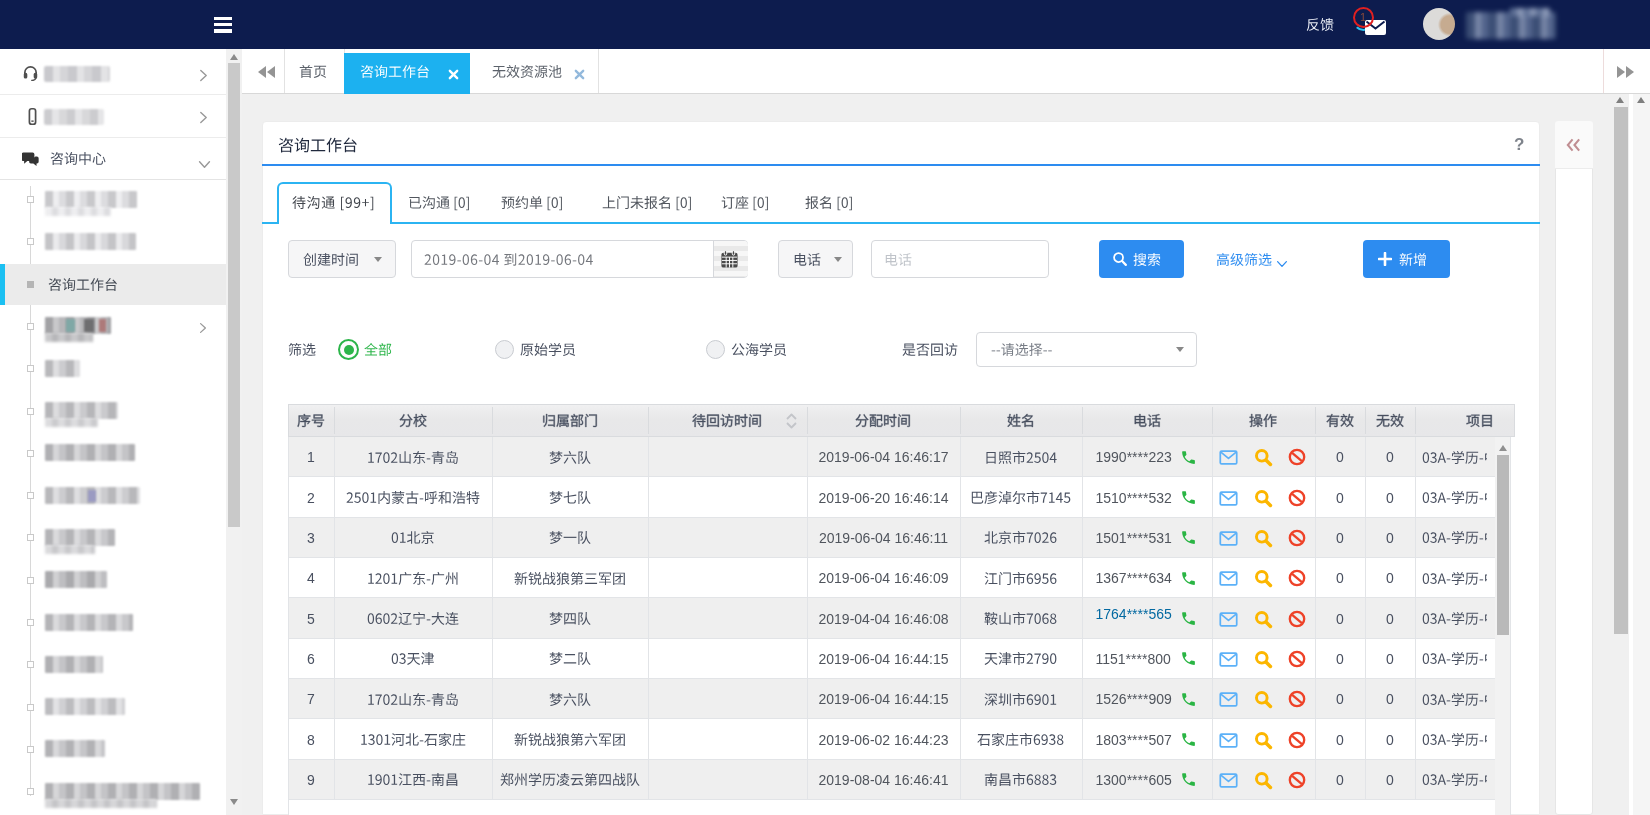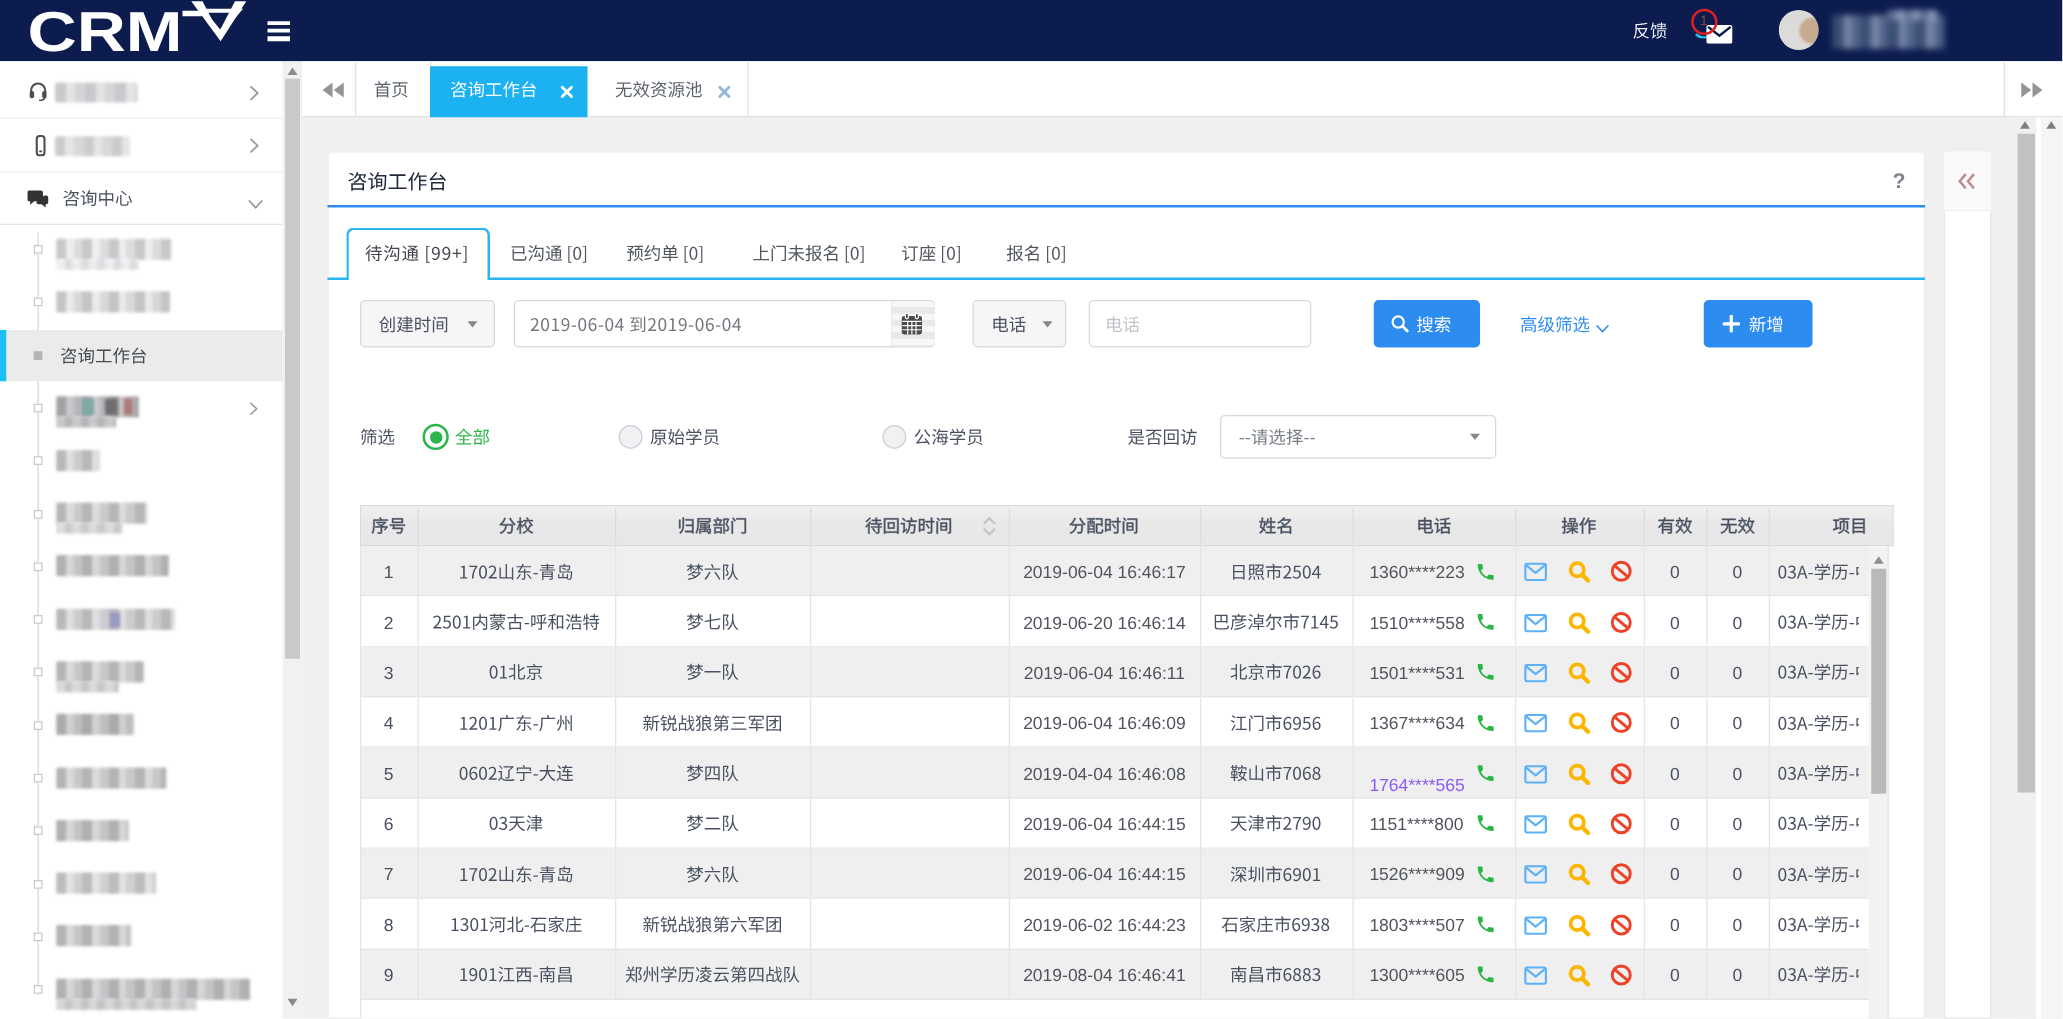--- a/index.html
+++ b/index.html
@@ -142,26 +142,20 @@
       <path id="g9875" d="M464 462V281C464 174 421 55 50 -19C66 -35 87 -64 96 -80C485 4 541 143 541 280V462ZM545 110C661 56 812 -27 885 -83L932 -23C854 32 703 111 589 161ZM171 595V128H248V525H760V130H839V595H478C497 630 517 673 535 715H935V785H74V715H449C437 676 419 631 403 595Z"></path>
       <path id="g9879" d="M618 500V289C618 184 591 56 319 -19C335 -34 357 -61 366 -77C649 12 693 158 693 289V500ZM689 91C766 41 864 -31 911 -79L961 -26C913 21 813 90 736 138ZM29 184 48 106C140 137 262 179 379 219L369 284L247 247V650H363V722H46V650H172V225ZM417 624V153H490V556H816V155H891V624H655C670 655 686 692 702 728H957V796H381V728H613C603 694 591 656 578 624Z"></path>
       <path id="g9884" d="M670 495V295C670 192 647 57 410 -21C427 -35 447 -60 456 -75C710 18 741 168 741 294V495ZM725 88C788 38 869 -34 908 -79L960 -26C920 17 837 86 775 134ZM88 608C149 567 227 512 282 470H38V403H203V10C203 -3 199 -6 184 -7C170 -7 124 -7 72 -6C83 -27 93 -57 96 -78C165 -78 210 -77 238 -65C267 -53 275 -32 275 8V403H382C364 349 344 294 326 256L383 241C410 295 441 383 467 460L420 473L409 470H341L361 496C338 514 306 538 270 562C329 615 394 692 437 764L391 796L378 792H59V725H328C297 680 256 631 218 598L129 656ZM500 628V152H570V559H846V154H919V628H724L759 728H959V796H464V728H677C670 695 661 659 652 628Z"></path>
       <path id="g9988" d="M417 401V89H487V340H810V89H882V401ZM671 40C752 9 850 -43 898 -82L935 -28C885 10 786 59 705 89ZM613 289V193C613 111 572 30 351 -24C364 -36 384 -67 391 -83C628 -22 684 84 684 190V289ZM151 839C129 690 90 545 29 450C45 441 74 417 85 406C120 463 150 537 173 619H302C286 569 266 518 247 483L304 463C334 515 365 599 389 672L341 688L329 685H191C202 731 211 778 219 826ZM151 -73C164 -54 189 -33 362 100C355 115 345 141 340 160L234 82V480H166V78C166 28 129 -8 109 -23C122 -34 143 -59 151 -73ZM422 773V581H619V516H371V457H961V516H688V581H893V773H688V839H619V773ZM485 720H619V634H485ZM688 720H827V634H688Z"></path>
       <path id="g9996" d="M243 312H755V210H243ZM243 373V472H755V373ZM243 150H755V44H243ZM228 815C259 782 294 736 313 702H54V632H456C450 602 442 568 433 539H168V-80H243V-23H755V-80H833V539H512L546 632H949V702H696C725 737 757 779 785 820L702 842C681 800 643 742 611 702H345L389 725C370 758 331 808 294 844Z"></path>
       <path id="g9AD8" d="M286 559H719V468H286ZM211 614V413H797V614ZM441 826 470 736H59V670H937V736H553C542 768 527 810 513 843ZM96 357V-79H168V294H830V-1C830 -12 825 -16 813 -16C801 -16 754 -17 711 -15C720 -31 731 -54 735 -72C799 -72 842 -72 869 -63C896 -53 905 -37 905 0V357ZM281 235V-21H352V29H706V235ZM352 179H638V85H352Z"></path>
     </defs>
   </svg>
 <div style="position:relative;width:1650px;height:815px;">
     <div style="position:absolute;left:0px;top:0px;width:1650px;height:49px;background:#0d1c4e;"></div>
-    <div style="position:absolute;left:0;top:0;"><svg width="210" height="49" viewBox="0 0 210 49">
-        <text x="22" y="41" font-family="Liberation Sans" font-weight="bold" font-size="45" fill="#fff" textLength="124" lengthAdjust="spacingAndGlyphs">CRM</text>
-        <path d="M146 8.5 L161.5 8.5 L161.5 13 L146 13 Z" fill="#fff"></path>
-        <path d="M153 1 L162 1 L175 26 L188 1 L197 1 L176.5 33 Z" fill="#fff"></path>
-        <path d="M162 8.5 L191 8.5 L176 26 Z" fill="none" stroke="#fff" stroke-width="3.2"></path>
-      </svg></div>
     <div style="position:absolute;left:214px;top:16.5px;width:18px;height:3.6px;background:#fff;"></div>
     <div style="position:absolute;left:214px;top:22.8px;width:18px;height:3.6px;background:#fff;"></div>
     <div style="position:absolute;left:214px;top:29.1px;width:18px;height:3.6px;background:#fff;"></div>
     <div style="position:absolute;left:1306px;top:14px;">
       <svg class="ct" width="29" height="21">
         <g fill="#eef1f8" transform="translate(0,15.8) scale(0.01400,-0.01400)">
           <use xlink:href="#g53CD" href="#g53CD" x="0"></use>
           <use xlink:href="#g9988" href="#g9988" x="1000"></use>
         </g>
       </svg>
@@ -735,21 +729,21 @@
           <use xlink:href="#g7167" href="#g7167" x="1000"></use>
           <use xlink:href="#g5E02" href="#g5E02" x="2000"></use>
           <use xlink:href="#g0032" href="#g0032" x="3000"></use>
           <use xlink:href="#g0035" href="#g0035" x="3555"></use>
           <use xlink:href="#g0030" href="#g0030" x="4110"></use>
           <use xlink:href="#g0034" href="#g0034" x="4665"></use>
         </g>
       </svg>
     </div>
     <div style="position:absolute;left:1212px;top:437px;width:1px;height:39.35px;background:#e2e4e7;"></div>
-    <div style="position:absolute;left:1095.5px;top:447.175px;font-size:14px;color:#50555d;line-height:20px">1360****223</div>
+    <div style="position:absolute;left:1095.5px;top:447.175px;font-size:14px;color:#50555d;line-height:20px">1990****223</div>
     <div style="position:absolute;left:1179.5px;top:448.675px;"><svg width="17" height="17" viewBox="0 0 24 24">
         <path fill="#2ab544" d="M6.62 10.79c1.44 2.83 3.76 5.14 6.59 6.59l2.2-2.21c.27-.27.67-.36 1.02-.24 1.12.37 2.33.57 3.57.57.55 0 1 .45 1 1V20c0 .55-.45 1-1 1-9.39 0-17-7.61-17-17 0-.55.45-1 1-1h3.5c.55 0 1 .45 1 1 0 1.25.2 2.45.57 3.57.11.35.03.74-.25 1.02l-2.2 2.2z"></path>
       </svg></div>
     <div style="position:absolute;left:1315px;top:437px;width:1px;height:39.35px;background:#e2e4e7;"></div>
     <div style="position:absolute;left:1218.5px;top:448.175px;"><svg width="19" height="19" viewBox="0 0 22 22">
         <rect x="1.5" y="3.5" width="19" height="15" rx="1.5" fill="none" stroke="#5cb1f8" stroke-width="2"></rect>
         <path d="M2.5 5 L11 12 L19.5 5" fill="none" stroke="#5cb1f8" stroke-width="2" stroke-linecap="round" stroke-linejoin="round"></path>
       </svg></div>
     <div style="position:absolute;left:1253.5px;top:448.175px;"><svg width="19" height="19" viewBox="0 0 20 20">
         <circle cx="8.2" cy="8.2" r="5.6" fill="none" stroke="#fcb600" stroke-width="3.1"></circle>
@@ -822,21 +816,21 @@
           <use xlink:href="#g5C14" href="#g5C14" x="3000"></use>
           <use xlink:href="#g5E02" href="#g5E02" x="4000"></use>
           <use xlink:href="#g0037" href="#g0037" x="5000"></use>
           <use xlink:href="#g0031" href="#g0031" x="5555"></use>
           <use xlink:href="#g0034" href="#g0034" x="6110"></use>
           <use xlink:href="#g0035" href="#g0035" x="6665"></use>
         </g>
       </svg>
     </div>
     <div style="position:absolute;left:1212px;top:477.35px;width:1px;height:39.35px;background:#e2e4e7;"></div>
-    <div style="position:absolute;left:1095.5px;top:487.525px;font-size:14px;color:#50555d;line-height:20px">1510****558</div>
+    <div style="position:absolute;left:1095.5px;top:487.525px;font-size:14px;color:#50555d;line-height:20px">1510****532</div>
     <div style="position:absolute;left:1179.5px;top:489.025px;"><svg width="17" height="17" viewBox="0 0 24 24">
         <path fill="#2ab544" d="M6.62 10.79c1.44 2.83 3.76 5.14 6.59 6.59l2.2-2.21c.27-.27.67-.36 1.02-.24 1.12.37 2.33.57 3.57.57.55 0 1 .45 1 1V20c0 .55-.45 1-1 1-9.39 0-17-7.61-17-17 0-.55.45-1 1-1h3.5c.55 0 1 .45 1 1 0 1.25.2 2.45.57 3.57.11.35.03.74-.25 1.02l-2.2 2.2z"></path>
       </svg></div>
     <div style="position:absolute;left:1315px;top:477.35px;width:1px;height:39.35px;background:#e2e4e7;"></div>
     <div style="position:absolute;left:1218.5px;top:488.525px;"><svg width="19" height="19" viewBox="0 0 22 22">
         <rect x="1.5" y="3.5" width="19" height="15" rx="1.5" fill="none" stroke="#5cb1f8" stroke-width="2"></rect>
         <path d="M2.5 5 L11 12 L19.5 5" fill="none" stroke="#5cb1f8" stroke-width="2" stroke-linecap="round" stroke-linejoin="round"></path>
       </svg></div>
     <div style="position:absolute;left:1253.5px;top:488.525px;"><svg width="19" height="19" viewBox="0 0 20 20">
         <circle cx="8.2" cy="8.2" r="5.6" fill="none" stroke="#fcb600" stroke-width="3.1"></circle>
@@ -1068,21 +1062,21 @@
           <use xlink:href="#g5C71" href="#g5C71" x="1000"></use>
           <use xlink:href="#g5E02" href="#g5E02" x="2000"></use>
           <use xlink:href="#g0037" href="#g0037" x="3000"></use>
           <use xlink:href="#g0030" href="#g0030" x="3555"></use>
           <use xlink:href="#g0036" href="#g0036" x="4110"></use>
           <use xlink:href="#g0038" href="#g0038" x="4665"></use>
         </g>
       </svg>
     </div>
     <div style="position:absolute;left:1212px;top:598.4px;width:1px;height:39.35px;background:#e2e4e7;"></div>
-    <div style="position:absolute;left:1095.5px;top:618px;font-size:14px;color:#8b5cf6;line-height:20px">1764****565</div>
+    <div style="position:absolute;left:1095.5px;top:604px;font-size:14px;color:#0369a1;line-height:20px">1764****565</div>
     <div style="position:absolute;left:1179.5px;top:610.075px;"><svg width="17" height="17" viewBox="0 0 24 24">
         <path fill="#2ab544" d="M6.62 10.79c1.44 2.83 3.76 5.14 6.59 6.59l2.2-2.21c.27-.27.67-.36 1.02-.24 1.12.37 2.33.57 3.57.57.55 0 1 .45 1 1V20c0 .55-.45 1-1 1-9.39 0-17-7.61-17-17 0-.55.45-1 1-1h3.5c.55 0 1 .45 1 1 0 1.25.2 2.45.57 3.57.11.35.03.74-.25 1.02l-2.2 2.2z"></path>
       </svg></div>
     <div style="position:absolute;left:1315px;top:598.4px;width:1px;height:39.35px;background:#e2e4e7;"></div>
     <div style="position:absolute;left:1218.5px;top:609.575px;"><svg width="19" height="19" viewBox="0 0 22 22">
         <rect x="1.5" y="3.5" width="19" height="15" rx="1.5" fill="none" stroke="#5cb1f8" stroke-width="2"></rect>
         <path d="M2.5 5 L11 12 L19.5 5" fill="none" stroke="#5cb1f8" stroke-width="2" stroke-linecap="round" stroke-linejoin="round"></path>
       </svg></div>
     <div style="position:absolute;left:1253.5px;top:609.575px;"><svg width="19" height="19" viewBox="0 0 20 20">
         <circle cx="8.2" cy="8.2" r="5.6" fill="none" stroke="#fcb600" stroke-width="3.1"></circle>

